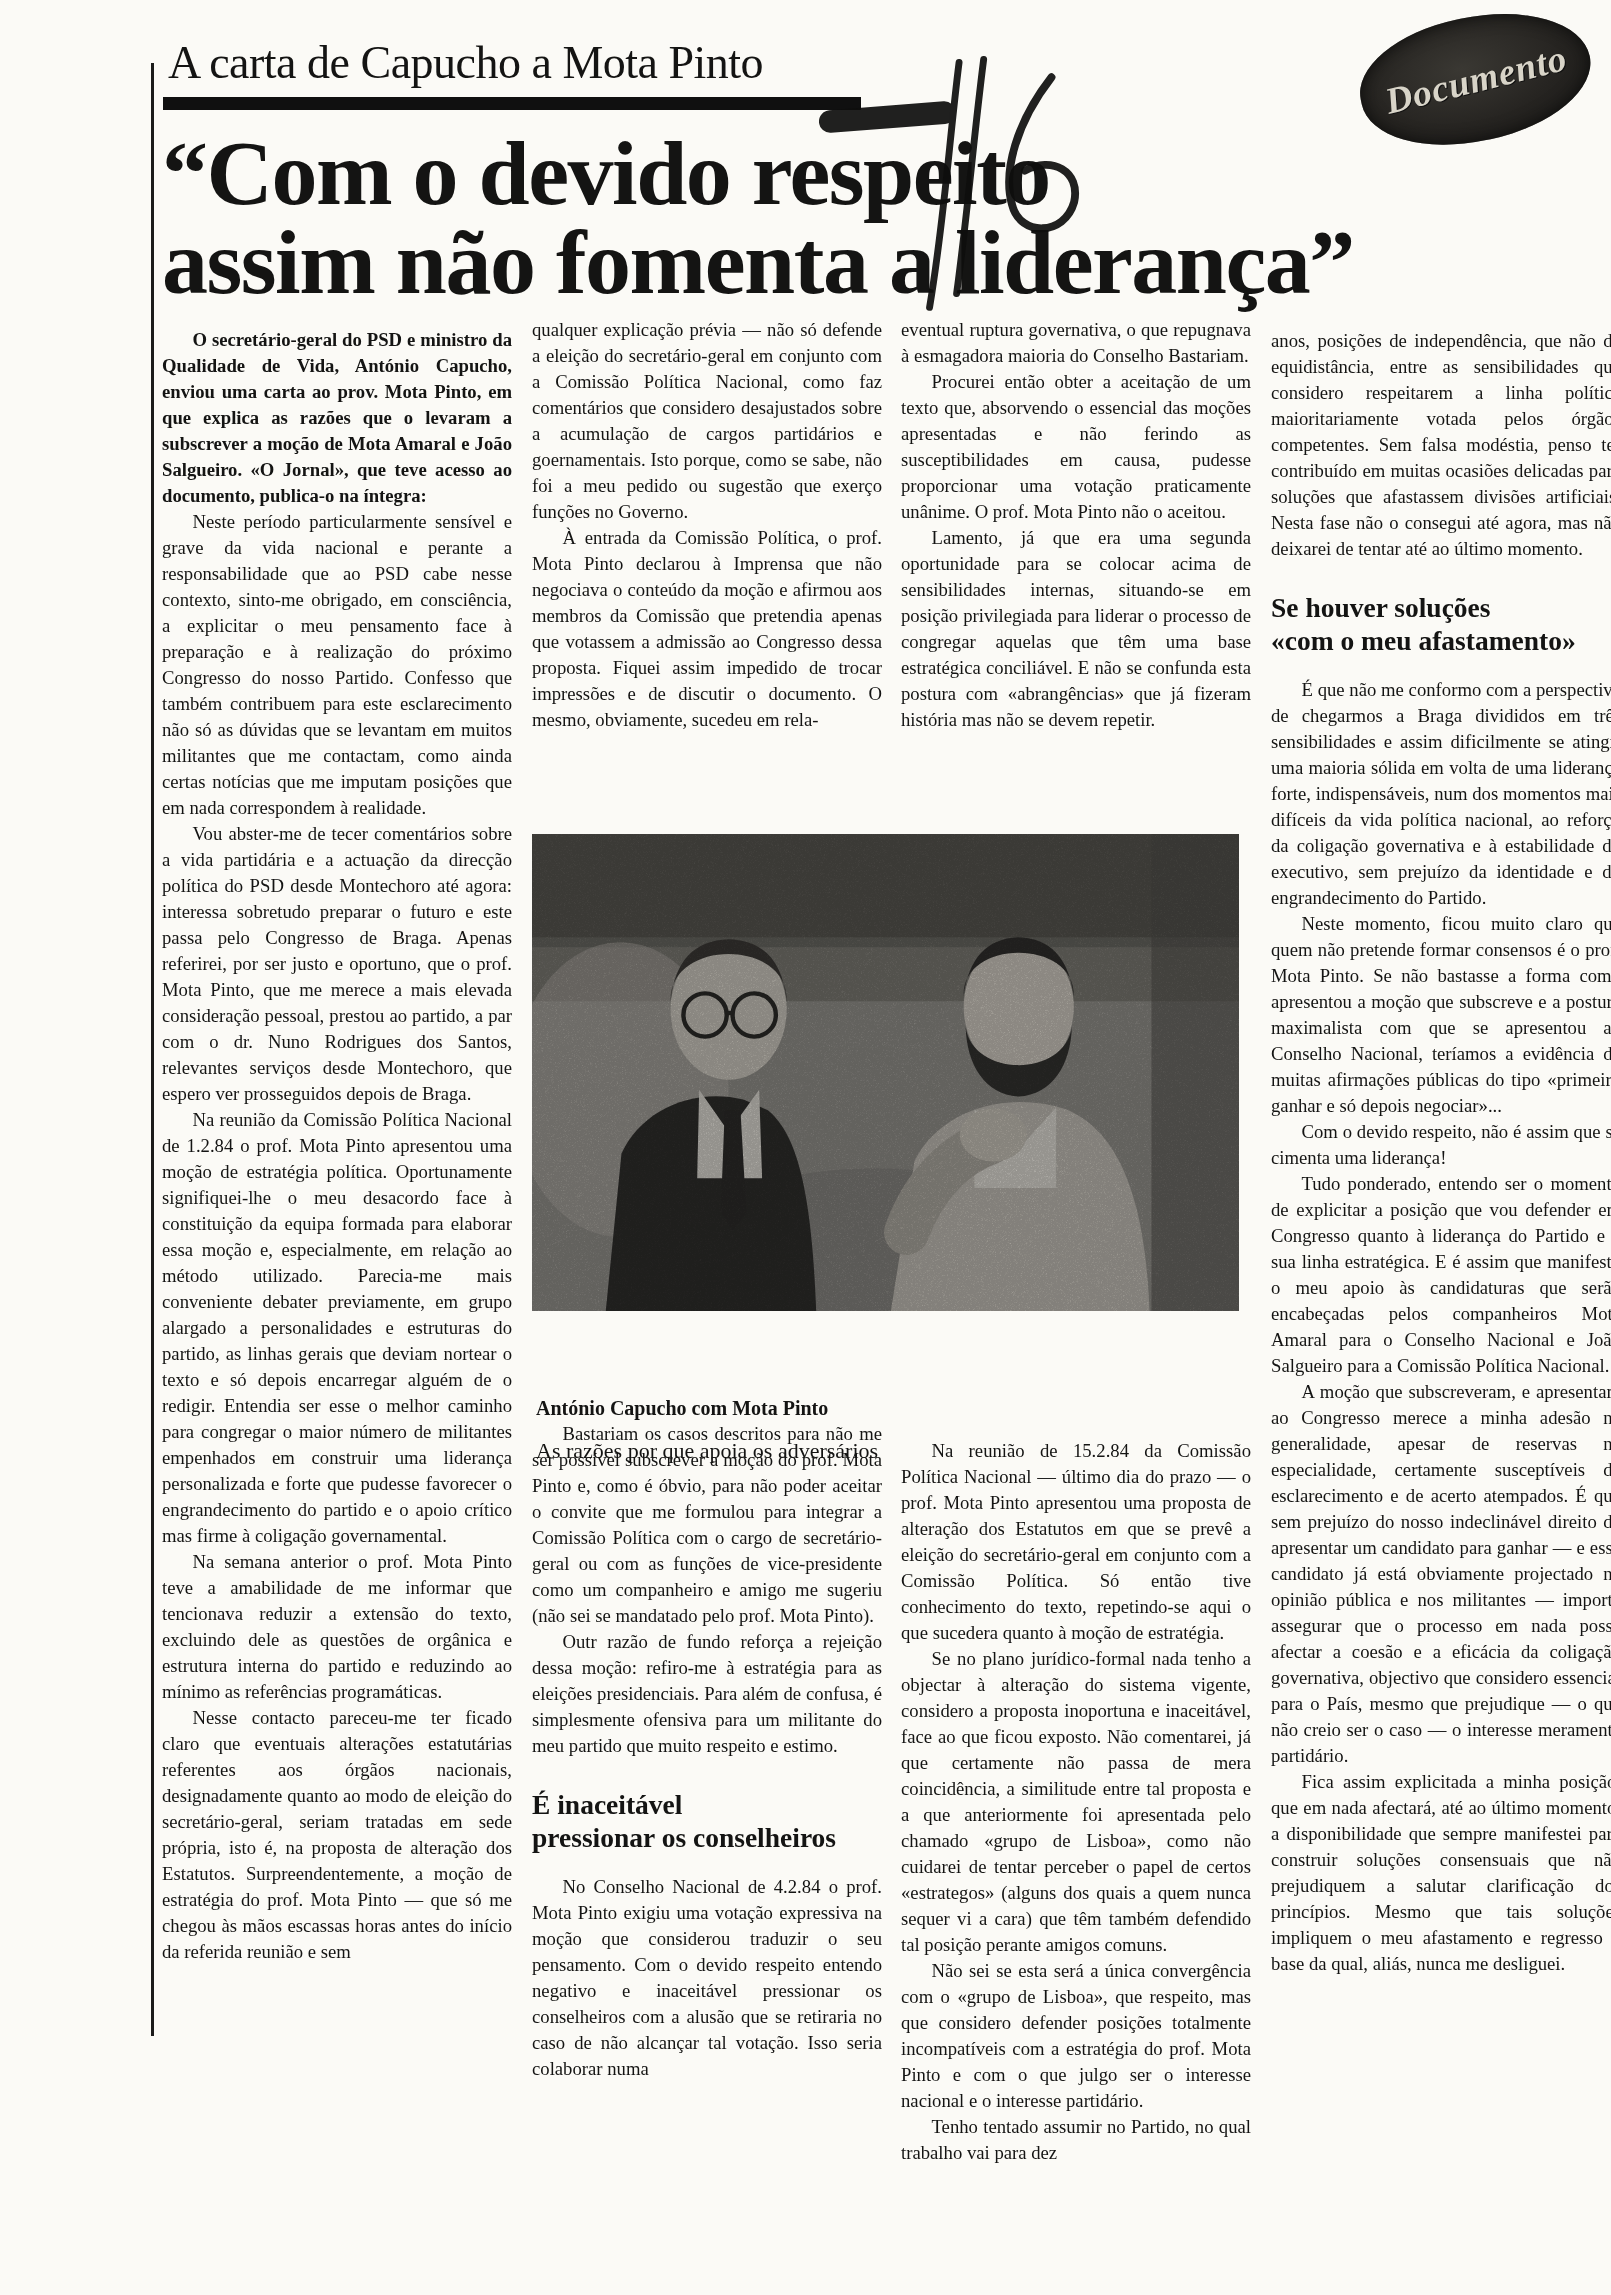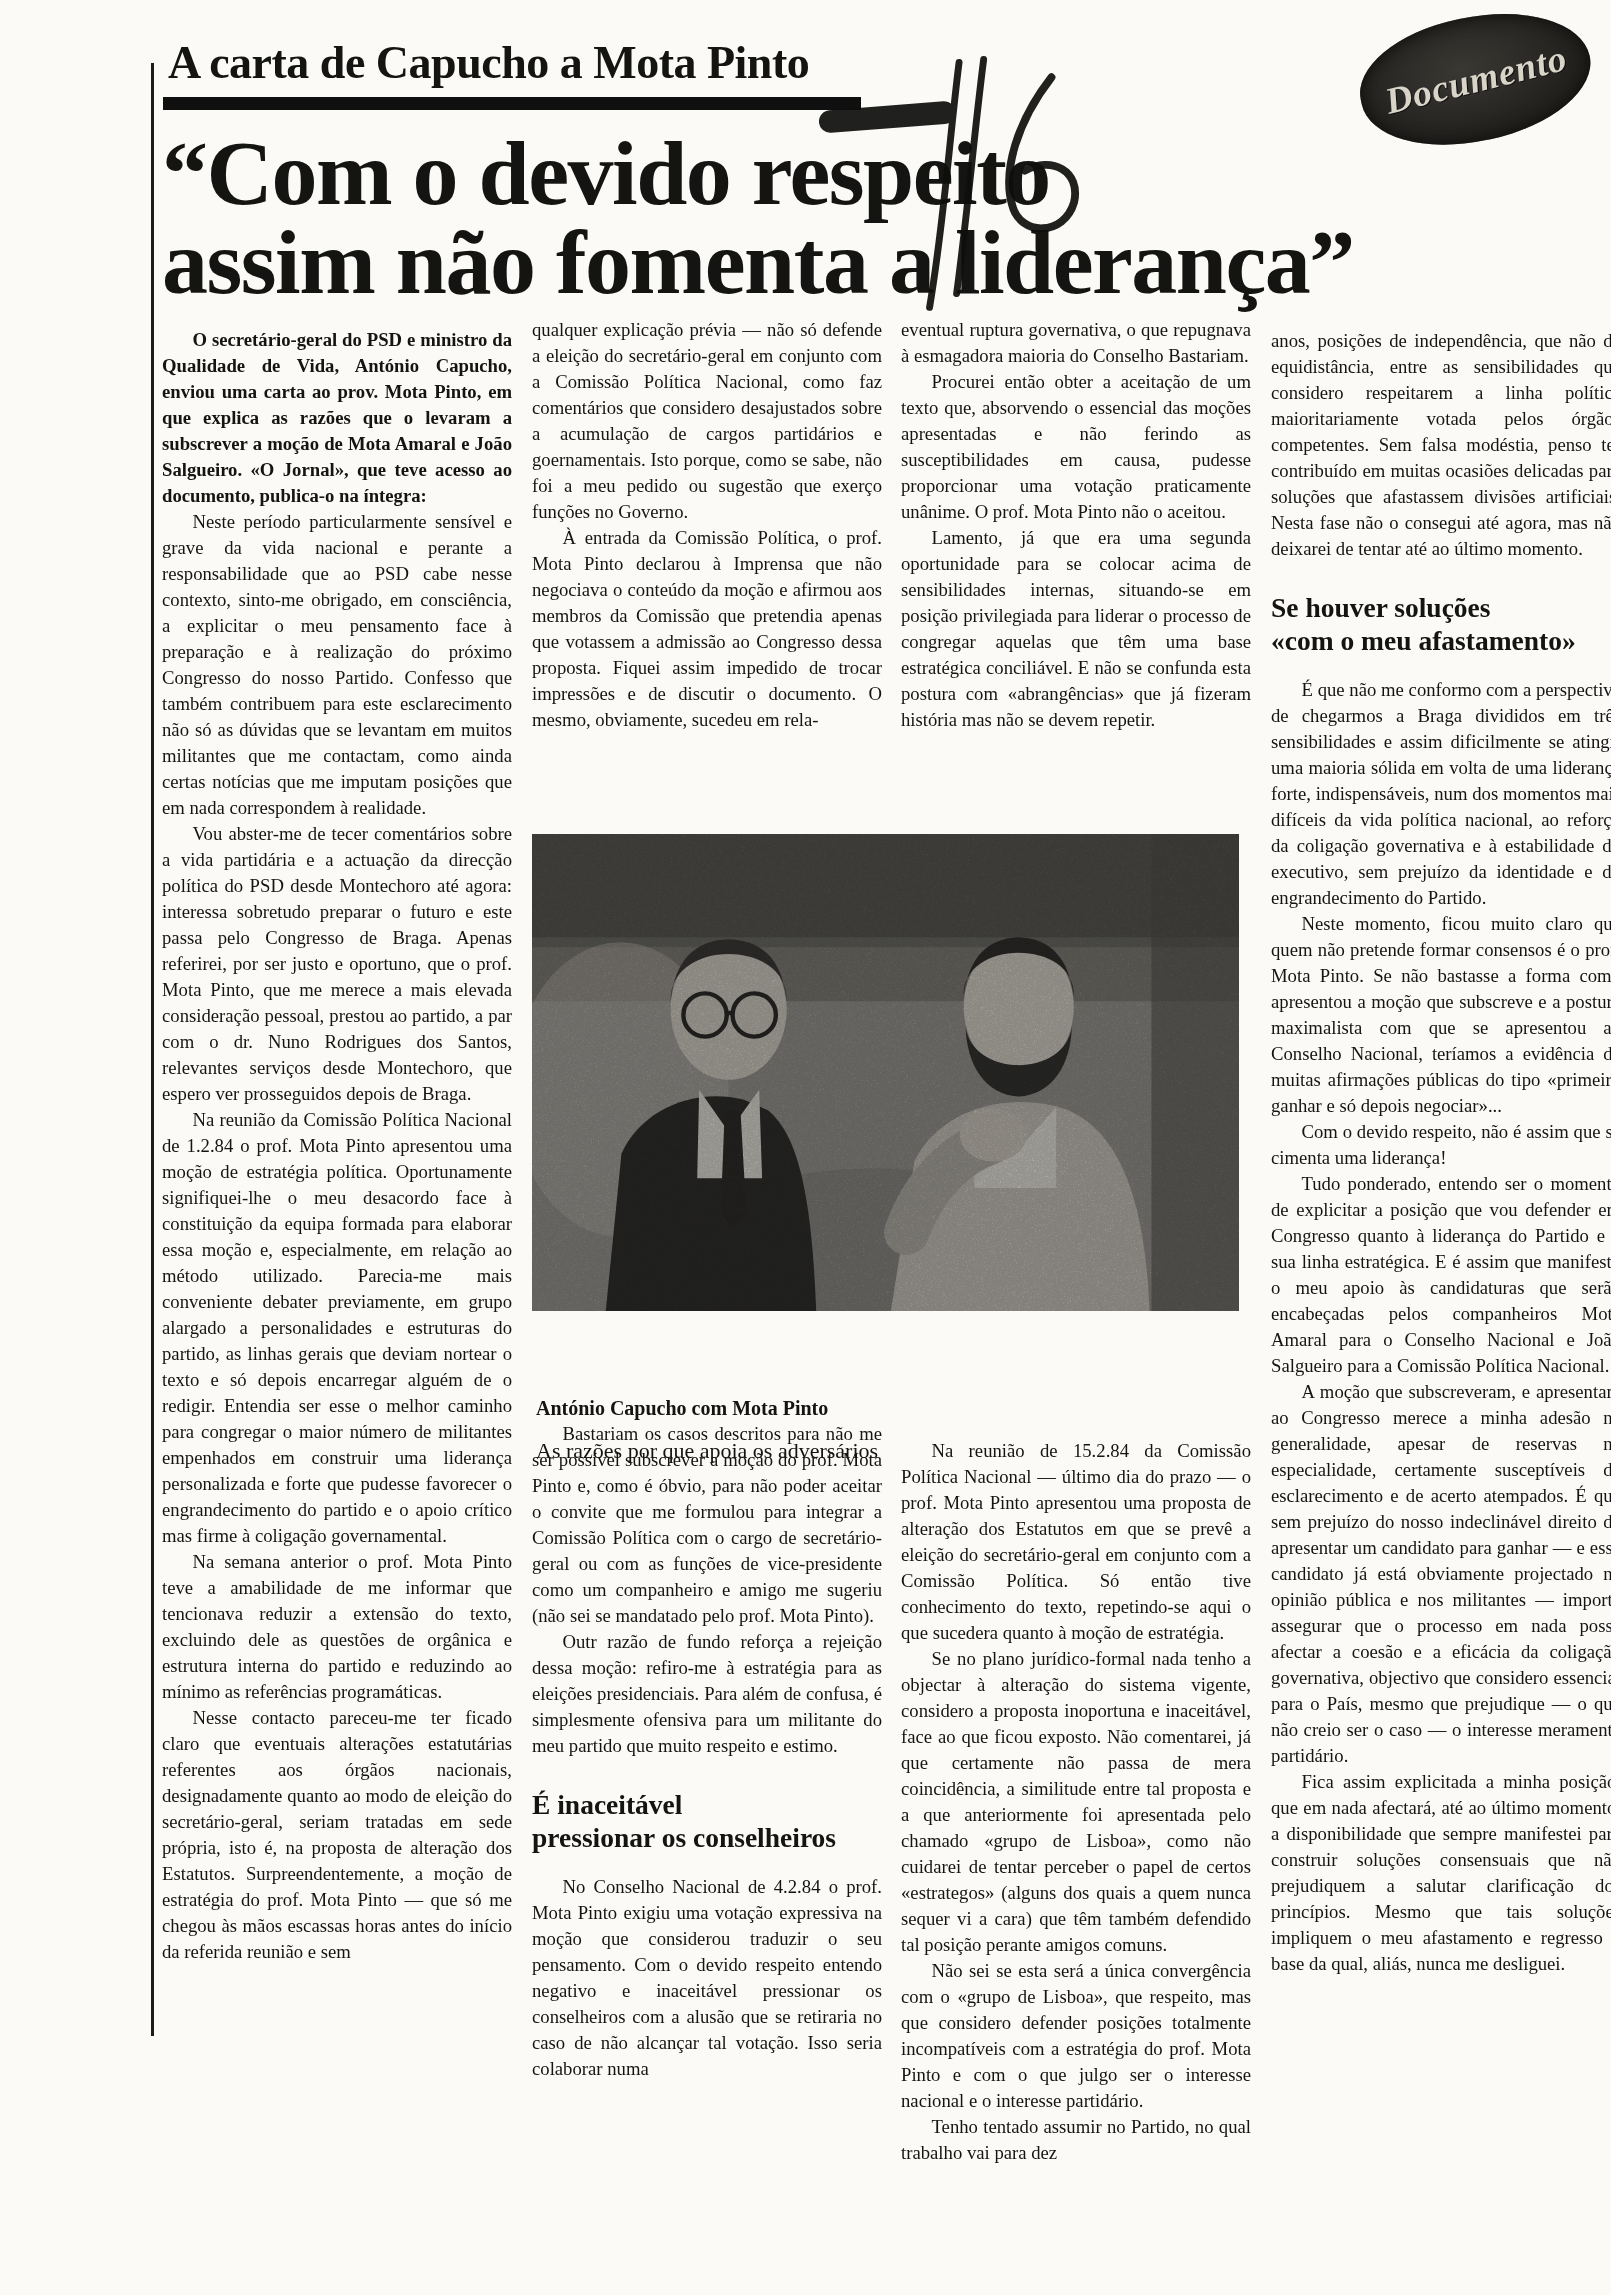--- a/index.html
+++ b/index.html
@@ -6,21 +6,21 @@
   body{
     width:1612px;height:2295px;position:relative;overflow:hidden;
     background:#fbfaf6;
     font-family:"Liberation Serif","DejaVu Serif",serif;
     color:#141413;
   }
   .abs{position:absolute;}
   
   .rule-v{left:151px;top:63px;width:2.9px;height:1973px;background:#1b1b1a;}
   
-  .kicker{left:168px;top:36px;font-size:46px;font-weight:bold;letter-spacing:-0.5px;white-space:nowrap;}
+  .kicker{left:168px;top:36px;font-size:46px;font-weight:normal;letter-spacing:-0.5px;white-space:nowrap;}
   .kicker-rule{left:163px;top:97px;width:698px;height:12.8px;background:#101010;}
   
   .headline{left:162px;top:129px;margin:0;font-size:92px;font-weight:bold;
     line-height:89px;letter-spacing:-1.5px;white-space:nowrap;}
   .hl-line{display:block;}
   
   .stamp{
     left:1359px;top:16.7px;width:233px;height:124px;
     border-radius:48% 52% 50% 50%;
     background:radial-gradient(ellipse at 45% 40%, #3a3833 0%, #262421 55%, #191817 100%);

